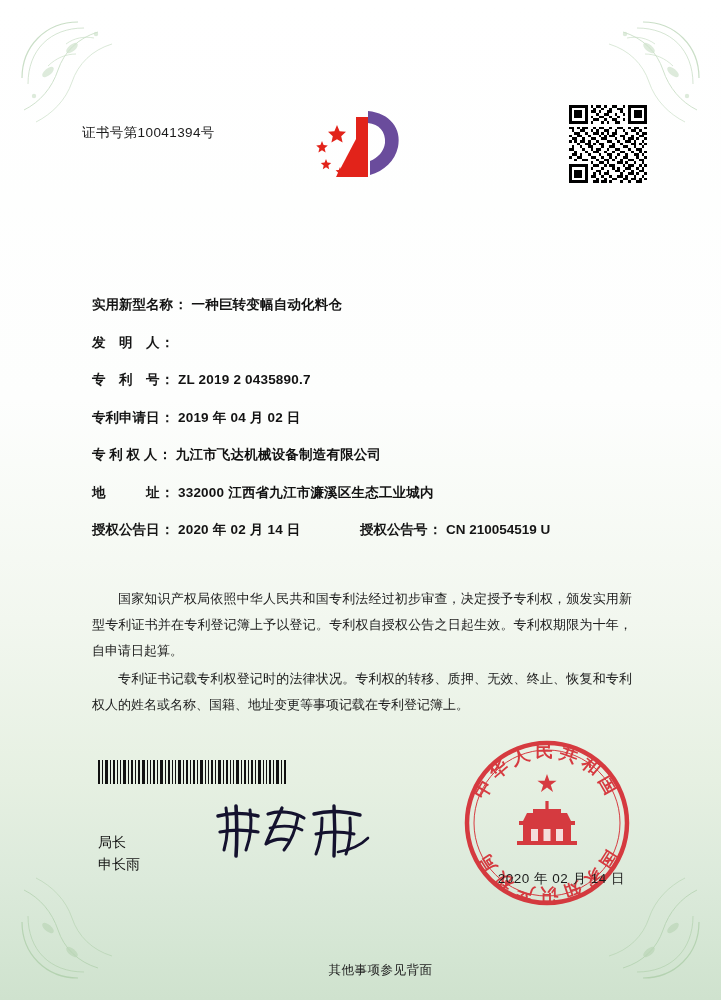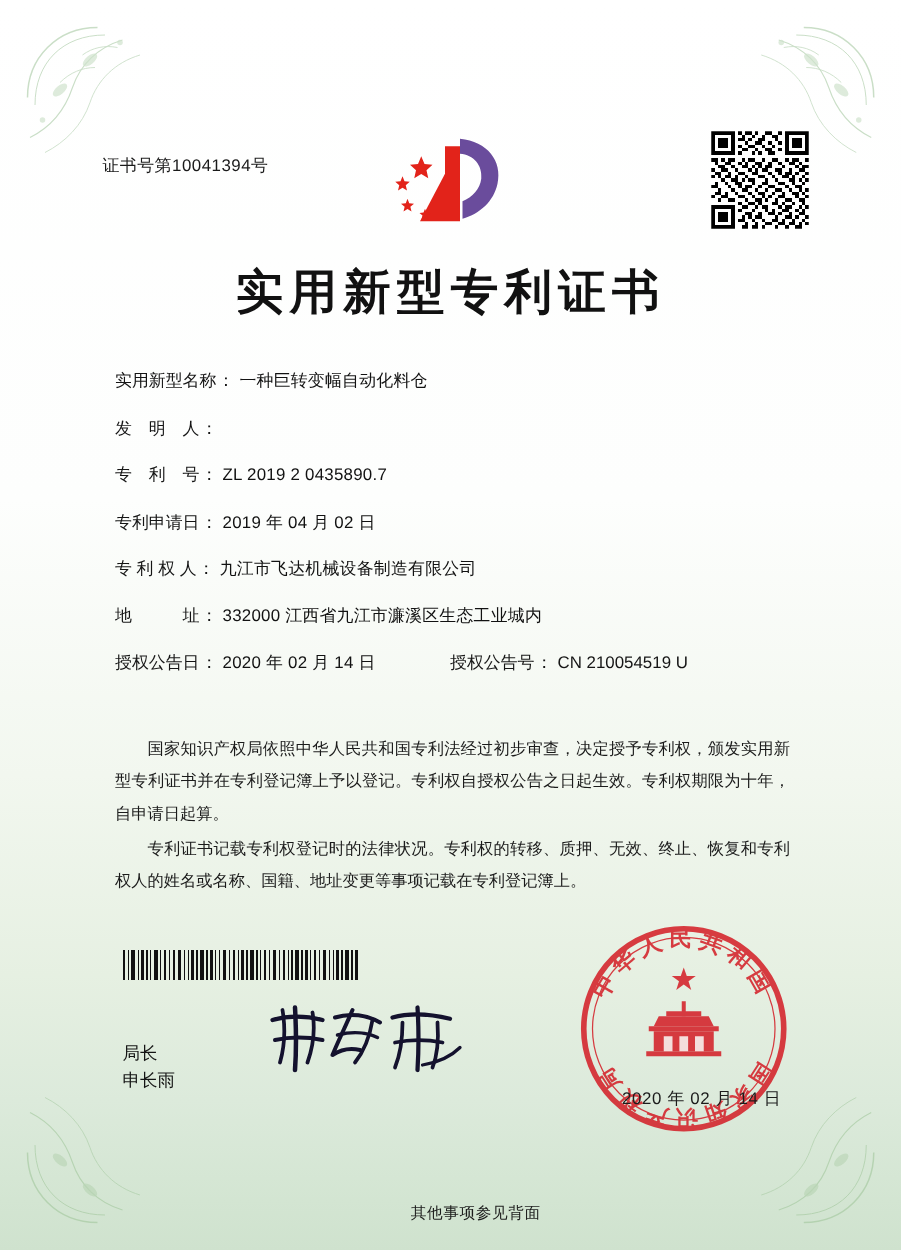--- a/index.html
+++ b/index.html
@@ -86,20 +86,21 @@
     left: 92px;
     width: 545px;
   }
   .field-row {
     display: flex;
     align-items: baseline;
     margin-bottom: 19.5px;
     font-size: 13.5px;
     color: #151515;
     white-space: nowrap;
+    font-weight: bold;
   }
   .field-label {
     flex: 0 0 auto;
     letter-spacing: 0px;
     color: #151515;
   }
   .field-colon {
     margin: 0 4px 0 1px;
   }
   .field-value {
@@ -498,21 +499,20 @@
         <rect x="9" y="28" width="2" height="1"></rect>
           <rect x="12" y="28" width="2" height="1"></rect>
           <rect x="15" y="28" width="1" height="1"></rect>
           <rect x="19" y="28" width="1" height="1"></rect>
           <rect x="22" y="28" width="1" height="1"></rect>
           <rect x="25" y="28" width="2" height="1"></rect>
       </g>
     </svg>
   </div>
 
-  <div class="title">实用新型专利证书</div>
 
   <div class="fields">
 
     <div class="field-row">
       <span class="field-label">实用新型名称</span>
       <span class="field-colon">：</span>
       <span class="field-value">一种巨转变幅自动化料仓</span>
     </div>
 
     <div class="field-row">

